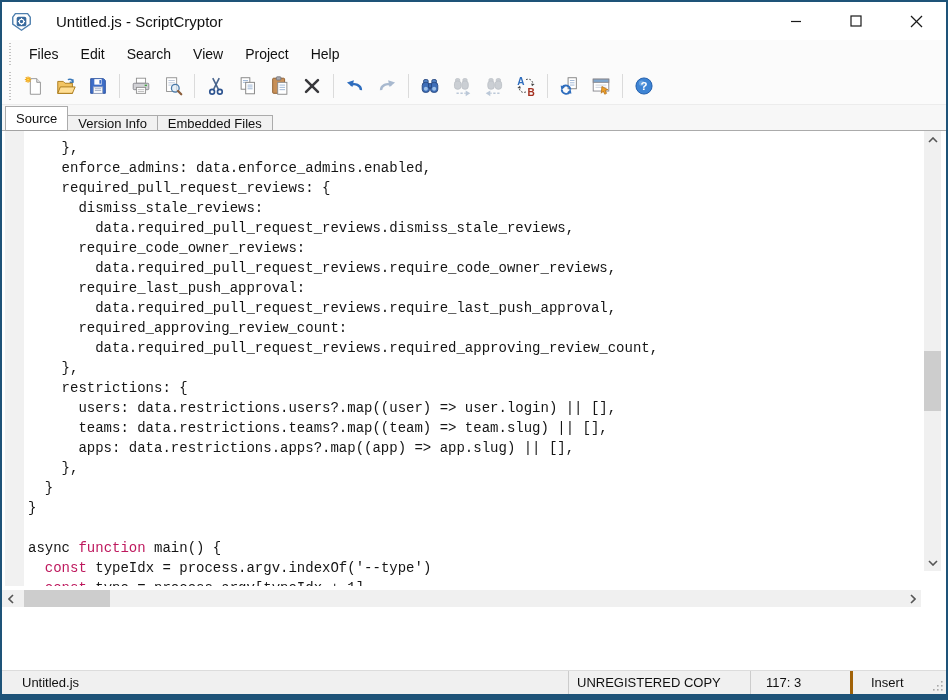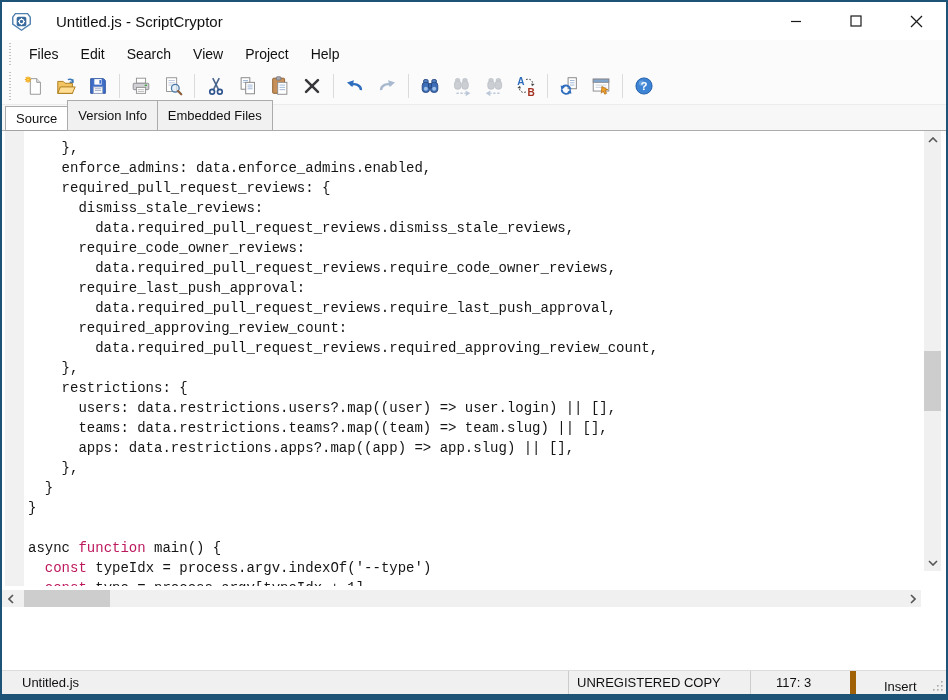--- a/index.html
+++ b/index.html
@@ -47,21 +47,21 @@
   .tb-btn.disabled { opacity: .45; filter: grayscale(40%); }
   .tb-sep { width: 1px; height: 24px; background: #DBDBDB; margin: 0 5px; }
 
   
   .tabbar {
     position: absolute; left: 0; top: 103px; right: 0; height: 26px;
     background: #F7F7F7; display: flex; align-items: flex-end; padding-left: 3px;
     border-bottom: 1px solid #ABABAB;
   }
   .tab {
-    height: 30px; padding: 0 10px; display: flex; align-items: center;
+    height: 15px; padding: 0 10px; display: flex; align-items: center;
     font-size: 13px; color: #101010; background: #F1F1F1;
     border: 1px solid #ABABAB; border-bottom: none; margin-right: -1px;
   }
   .tab.active {
     background: #fff; height: 25px; margin-bottom: -1px; z-index: 2;
     border-bottom: 1px solid #a3a3a3;
   }
 
   
   .editor { position: absolute; left: 0; top: 129px; right: 0; height: 476px; background: #fff; }
@@ -87,22 +87,22 @@
 
   
   .statusbar {
     position: absolute; left: 0; right: 0; bottom: 4px; height: 24px;
     background: #F0F0F0; border-top: 1px solid #DCDCDC;
     display: flex; align-items: center; font-size: 13px; color: #101010;
   }
   .sb-panel { height: 100%; display: flex; align-items: center; }
   .sb-file { width: 566px; padding-left: 20px; }
   .sb-reg  { width: 182px; padding-left: 8px; border-left: 1px solid #CCCCCC; }
-  .sb-pos  { width: 100px; padding-left: 25px; border-left: 1px solid #CCCCCC; }
-  .sb-mode { flex: 1; padding-left: 28px; border-left: 6px solid #a16207; position: relative; align-items: flex-end; }
+  .sb-pos  { width: 100px; padding-left: 15px; border-left: 1px solid #CCCCCC; }
+  .sb-mode { flex: 1; padding-left: 18px; border-left: 3px solid #a16207; position: relative; }
   .resize-grip { position: absolute; right: 2px; bottom: 2px; }
 
   .bottom-strip { position: absolute; left: 0; right: 0; bottom: 0; height: 4px; background: #1E5378; }
 </style>
 </head>
 <body>
 
 <div class="window">
 
   <div class="titlebar">

